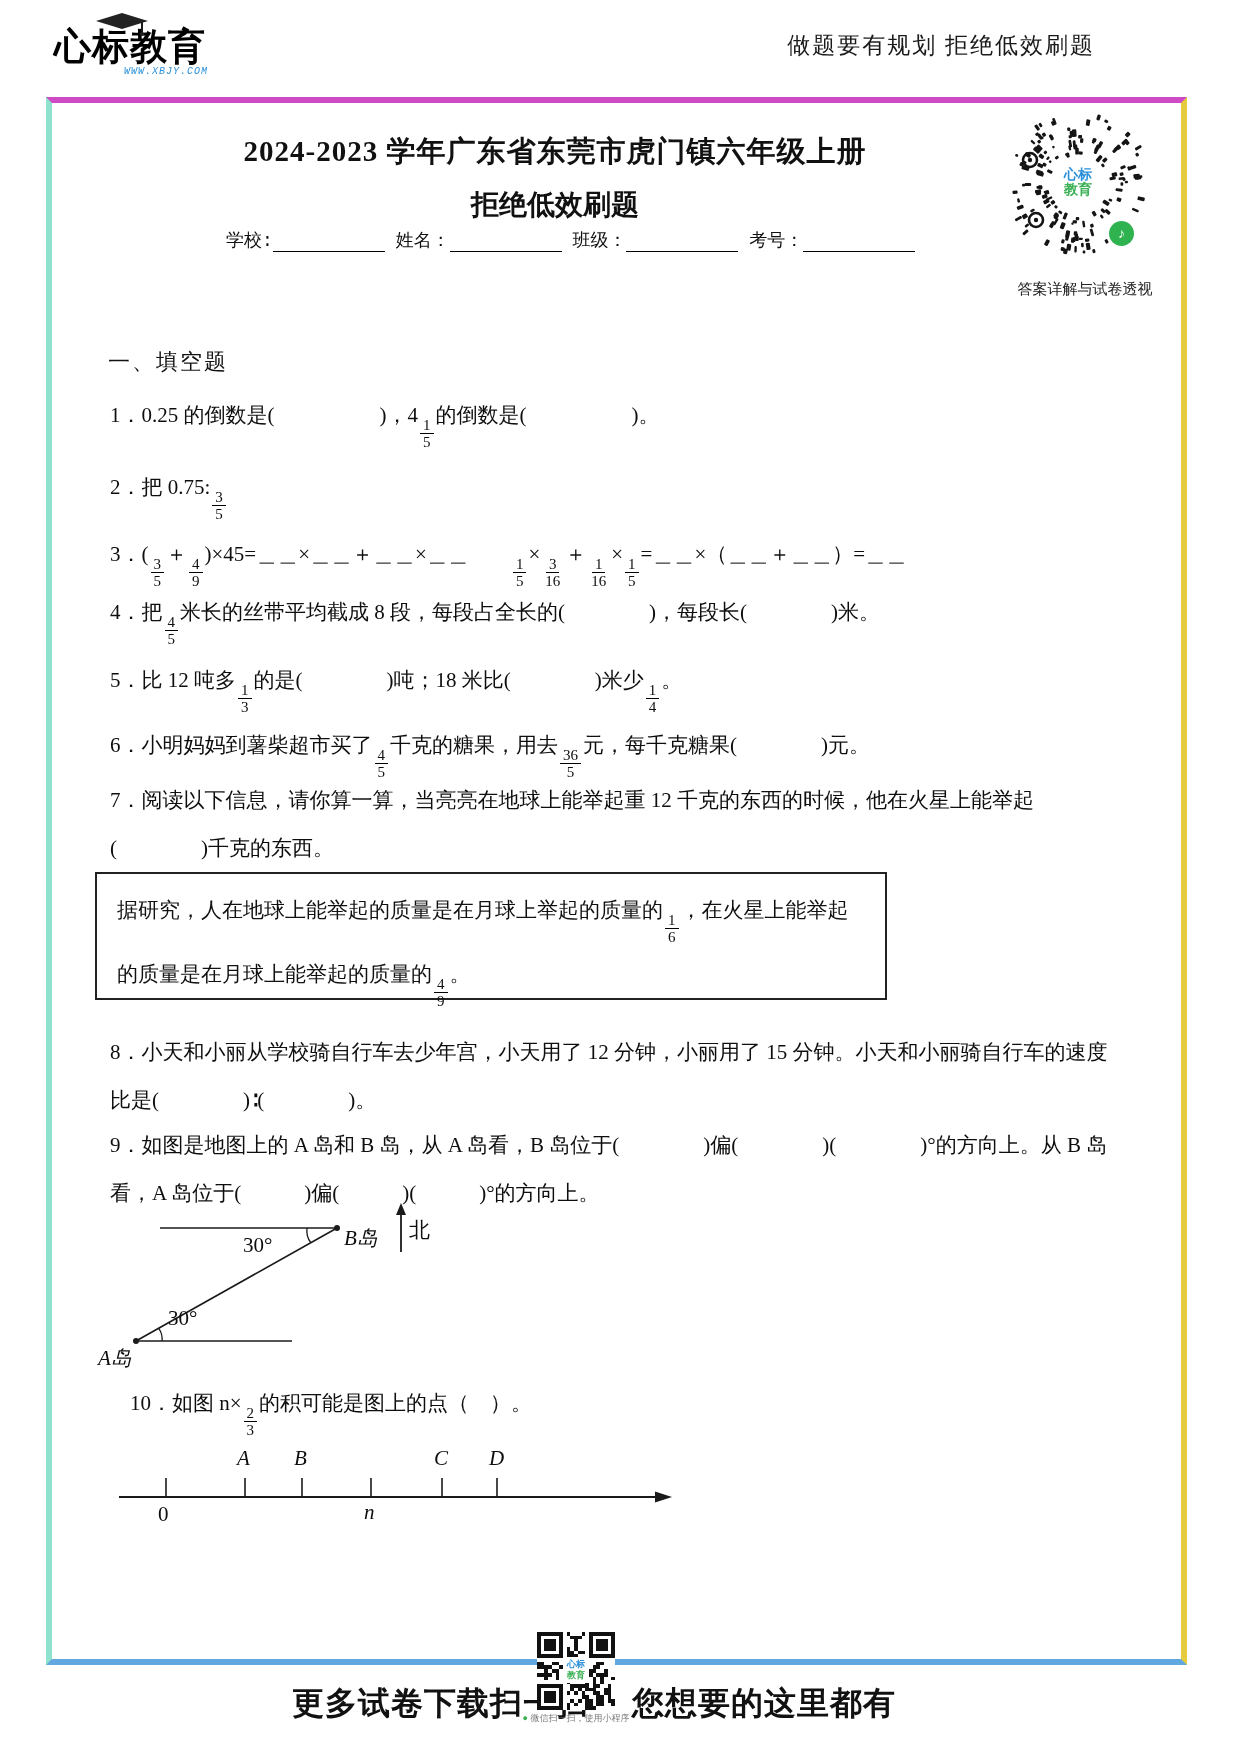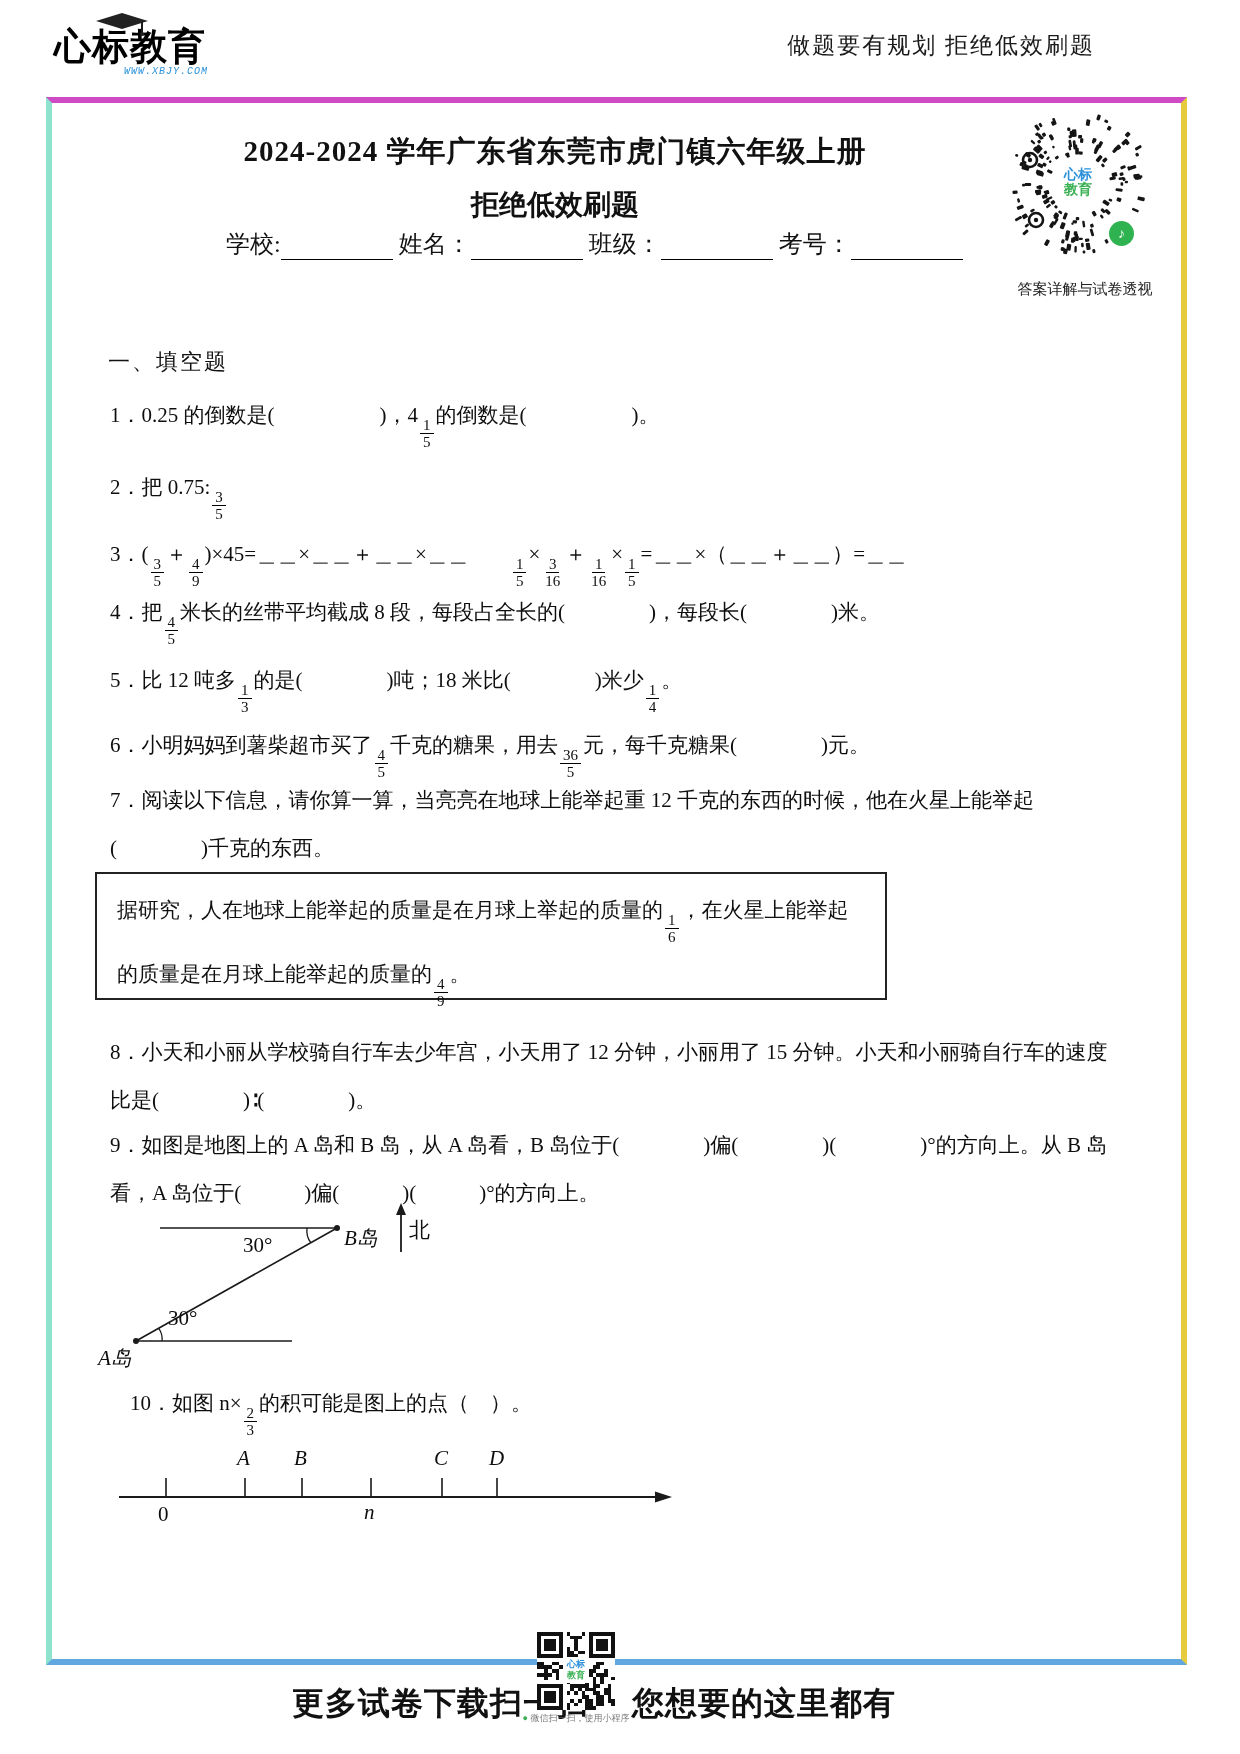--- a/index.html
+++ b/index.html
@@ -18,21 +18,21 @@
              font-family:"Liberation Sans","DejaVu Sans",sans-serif;letter-spacing:1px;}
   .logo-sub{position:absolute;left:124px;top:66px;font-size:10px;font-style:italic;color:#2d92da;
             font-family:Liberation Mono, monospace;letter-spacing:1px;}
   .slogan{position:absolute;right:145px;top:30px;font-size:23px;color:#1a1a1a;letter-spacing:2px;}
 
   
   .title1{position:absolute;left:130px;top:132px;width:850px;text-align:center;
           font-size:29px;font-weight:700;letter-spacing:1px;}
   .title2{position:absolute;left:130px;top:186px;width:850px;text-align:center;
           font-size:28px;font-weight:700;font-family:"Liberation Sans","DejaVu Sans",sans-serif;}
-  .infoline{position:absolute;left:226px;top:228px;font-size:24px;}
+  .infoline{position:absolute;left:226px;top:228px;font-size:18px;font-family:Liberation Mono, monospace;}
   .blank{display:inline-block;width:112px;border-bottom:1.5px solid #000;height:22px;vertical-align:bottom;}
 
   
   .qr-circle{position:absolute;left:1003px;top:110px;width:150px;height:150px;}
   .qr-center{position:absolute;left:1051px;top:159px;width:54px;height:52px;border-radius:50%;
              background:#fff;text-align:center;line-height:1.05;padding-top:8px;box-sizing:border-box;
              font-family:"Liberation Sans","DejaVu Sans",sans-serif;font-weight:700;font-size:14px;}
   .qr-center .l1{color:#2b90d9;} .qr-center .l2{color:#3bb054;}
   .music-badge{position:absolute;left:1109px;top:221px;width:25px;height:25px;border-radius:50%;
                background:#2fb350;color:#fff;text-align:center;line-height:25px;font-size:14px;
@@ -79,21 +79,21 @@
   <svg class="abs" style="left:92px;top:10px;" width="60" height="26" viewBox="0 0 60 26">
     <polygon points="30,3 56,11 30,19 4,11" fill="#222"></polygon>
     <line x1="50" y1="12" x2="50" y2="23" stroke="#222" stroke-width="2"></line>
     <circle cx="50" cy="24" r="2" fill="#222"></circle>
   </svg>
   <div class="logo-sub">WWW.XBJY.COM</div>
   <div class="slogan">做题要有规划 拒绝低效刷题</div>
 
   <div class="frame"></div>
 
-  <div class="title1">2024-2024 学年广东省东莞市虎门镇六年级上册</div>
+  <div class="title1">2024-2023 学年广东省东莞市虎门镇六年级上册</div>
   <div class="title2">拒绝低效刷题</div>
   <div class="infoline">
     <span>学校:</span><span class="blank"></span>
     <span>姓名：</span><span class="blank"></span>
     <span>班级：</span><span class="blank"></span>
     <span>考号：</span><span class="blank"></span>
   </div>
 
   <svg id="qr-circle-svg" class="qr-circle" viewBox="0 0 150 150">
       <rect x="72.76971354252481" y="106.89745356850803" width="3.470018636109308" height="3.4240484629292043" rx="1" transform="rotate(180.84426292218268 74.50472286057946 108.60947779997262)" fill="#151515"></rect>

